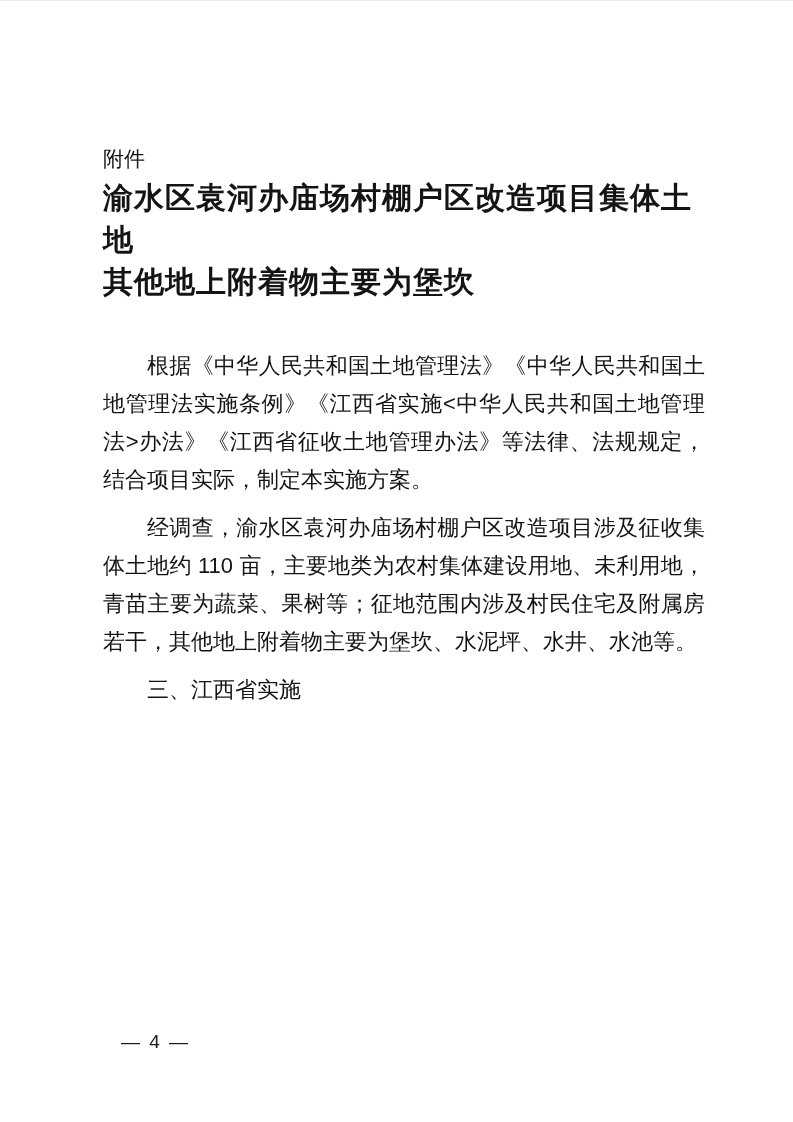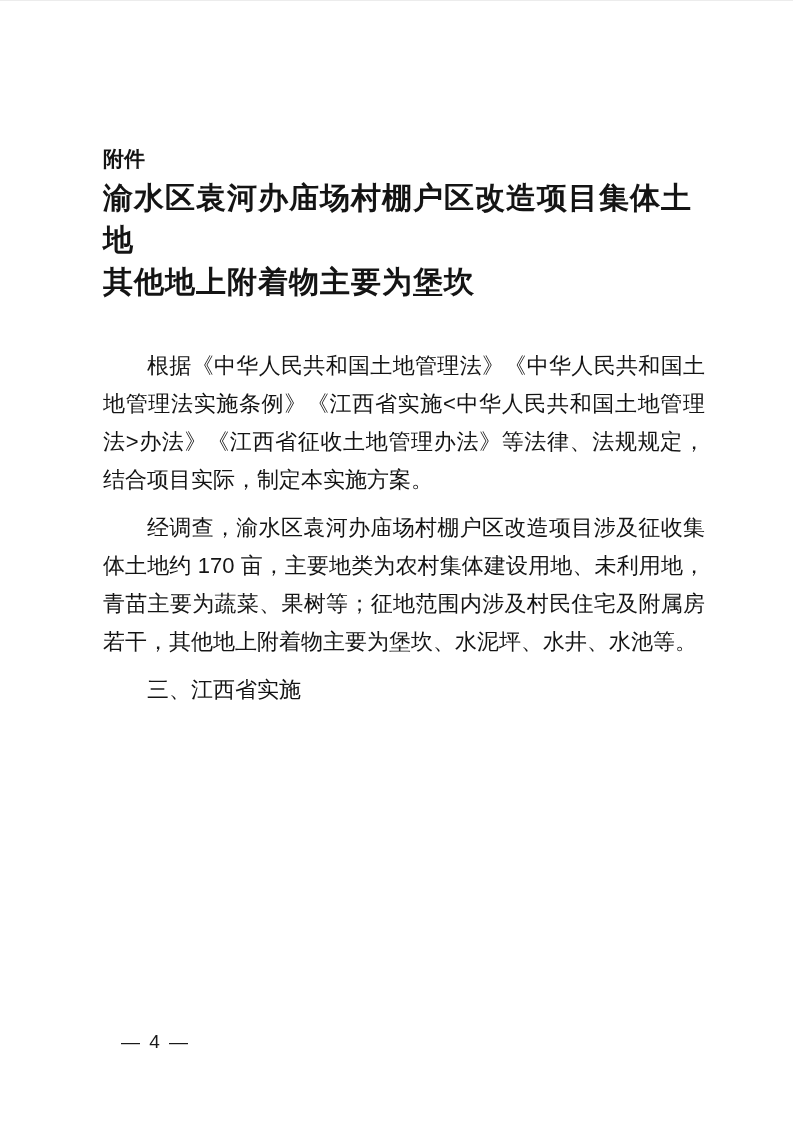--- a/index.html
+++ b/index.html
@@ -12,21 +12,21 @@
     margin: 0 auto;
     background: #ffffff;
     border-top: 1px solid #ececec;
     padding: 145px 88px 0 103px;
     font-family: "Liberation Sans", "DejaVu Sans", sans-serif;
     color: #141414;
     overflow: hidden;
   }
   .attachment-label {
     font-size: 21px;
-    font-weight: bold;
+    font-weight: normal;
     line-height: 26px;
   }
   .doc-title {
     margin-top: 5px;
     font-size: 30px;
     font-weight: bold;
     text-align: left;
     line-height: 42px;
     letter-spacing: 1px;
   }
@@ -57,19 +57,19 @@
 
   <div class="attachment-label">附件</div>
 
   <div class="doc-title">
     <div class="title-line">渝水区袁河办庙场村棚户区改造项目集体土地</div>
     <div class="title-line">其他地上附着物主要为堡坎</div>
   </div>
 
   <div class="doc-body">
     <p class="para">根据《中华人民共和国土地管理法》《中华人民共和国土地管理法实施条例》《江西省实施&lt;中华人民共和国土地管理法&gt;办法》《江西省征收土地管理办法》等法律、法规规定，结合项目实际，制定本实施方案。</p>
-    <p class="para">经调查，渝水区袁河办庙场村棚户区改造项目涉及征收集体土地约 170 亩，主要地类为农村集体建设用地、未利用地，青苗主要为蔬菜、果树等；征地范围内涉及村民住宅及附属房若干，其他地上附着物主要为堡坎、水泥坪、水井、水池等。</p>
+    <p class="para">经调查，渝水区袁河办庙场村棚户区改造项目涉及征收集体土地约 110 亩，主要地类为农村集体建设用地、未利用地，青苗主要为蔬菜、果树等；征地范围内涉及村民住宅及附属房若干，其他地上附着物主要为堡坎、水泥坪、水井、水池等。</p>
     <p class="para heading">三、江西省实施</p>
   </div>
 
   <div class="page-number">— 4 —</div>
 
 </div>
 
 </body></html>

